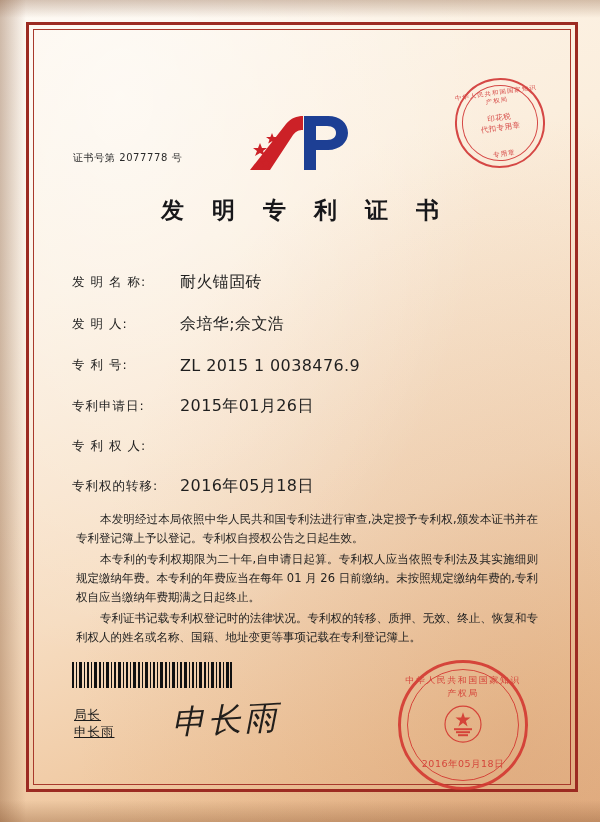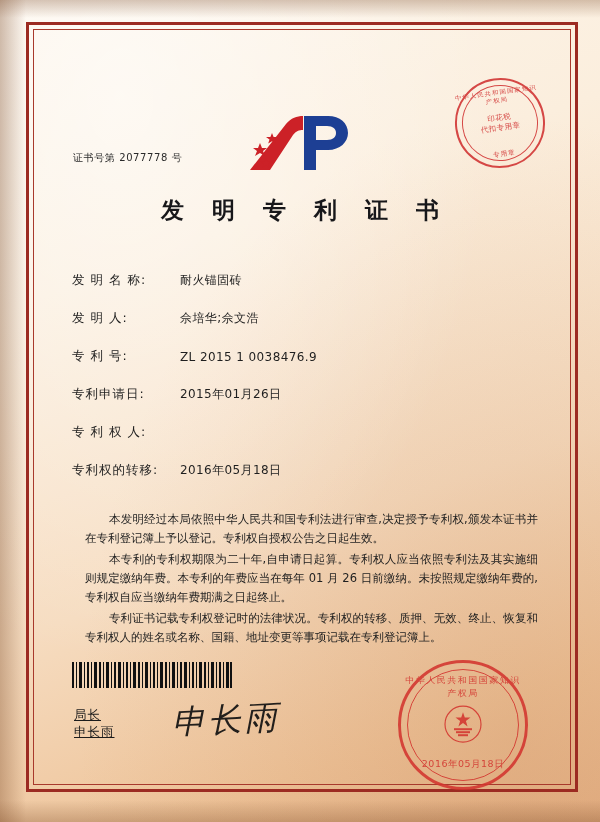--- a/index.html
+++ b/index.html
@@ -152,37 +152,37 @@
     font-size: 12.5px;
     color: #1f1f1f;
   }
   .field-label {
     width: 108px;
     flex: 0 0 108px;
     letter-spacing: 1px;
     font-size: 12.5px;
   }
   .field-value {
-    font-size: 12px;
+    font-size: 16px;
     letter-spacing: 0.4px;
   }
 
   
   .body-text {
     position: absolute;
     left: 72px;
     right: 62px;
     top: 510px;
     font-size: 11.5px;
     line-height: 19px;
     color: #1f1f1f;
     text-align: justify;
   }
   .body-text p {
-    margin: 0 0 2px 13px;
+    margin: 0 0 2px 4px;
     text-indent: 24px;
   }
 
   
   .barcode {
     position: absolute;
     left: 72px;
     top: 662px;
     width: 160px;
     height: 26px;

